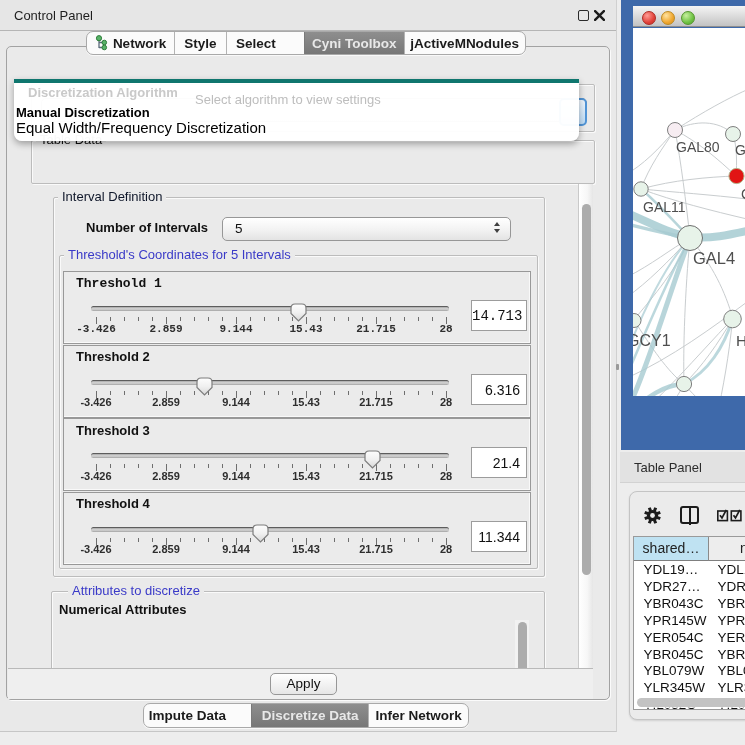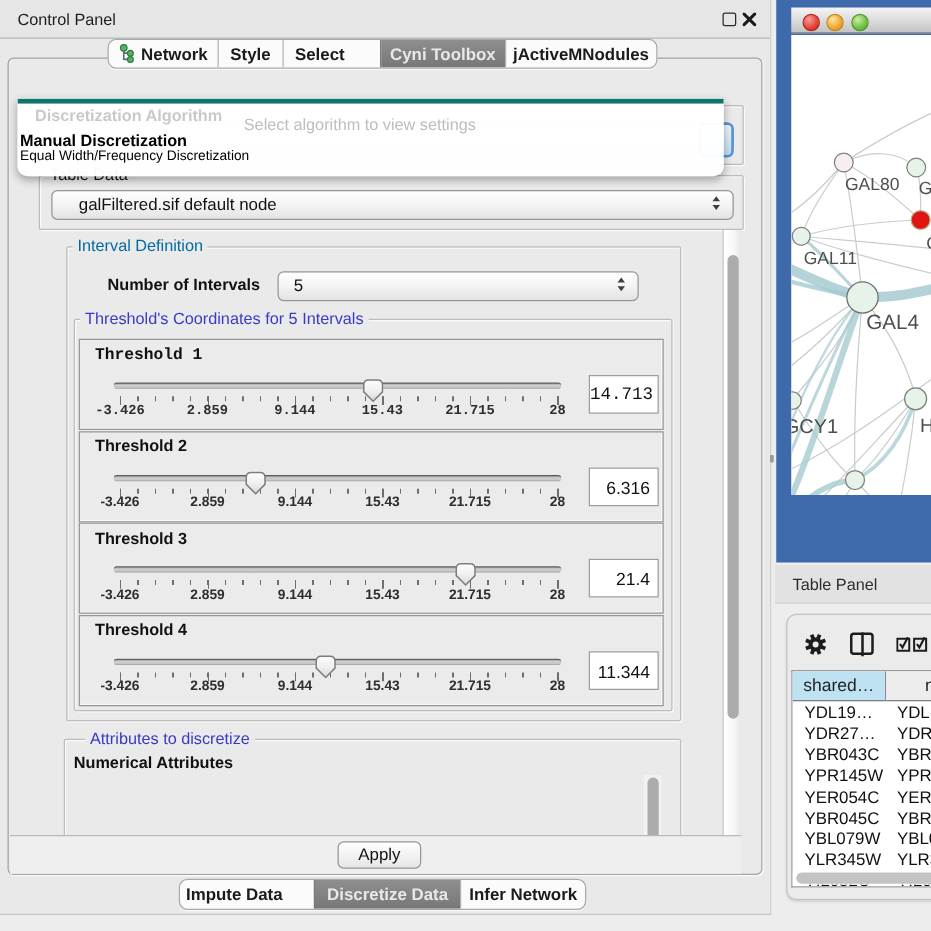--- a/index.html
+++ b/index.html
@@ -83,42 +83,35 @@
       
       <div class="grp" style="left:24px;top:37px;width:562px;height:46px;"></div>
       <div class="combo" style="left:34px;top:51px;width:546px;">
         <div style="position:absolute;right:-1px;top:-1px;width:24px;height:24px;border:2px solid #418bd4;
              border-radius:5px;background:linear-gradient(#f0f7fe,#bddcf6);border:2px solid #5295d6;"></div>
       </div>
       
       <div class="grp" style="left:24px;top:93px;width:562px;height:42px;">
         <span class="gt" style="color:#111;">Table Data</span>
       </div>
-      <div class="combo" style="left:34px;top:105px;width:546px;">
-        <span class="ct" style="left:21px;">galFiltered.sif default node</span>
-        <div class="arr" style="top:4px;">
-            <div class="up"></div>
-            <div class="dn"></div>
-          </div>
-      </div>
 
       
       <div class="abs" style="left:7px;top:32px;width:565px;height:58px;background:rgba(255,255,255,.97);
            border-radius:0 0 8px 8px;box-shadow:0 3px 7px rgba(0,0,0,.33);border-top:4px solid #0f766e;z-index:5;">
         <span class="abs" style="left:14px;top:2px;font-size:13px;font-weight:700;color:#c9c9c9;">Discretization Algorithm</span>
         <span class="abs" style="left:181px;top:9px;font-size:13px;color:#bdbdbd;">Select algorithm to view settings</span>
         <span class="abs" style="left:2px;top:21.5px;font-size:13px;font-weight:700;color:#000;">Manual Discretization</span>
-        <span class="abs" style="left:2px;top:36px;font-size:11px;color:#000;">Equal Width/Frequency Discretization</span>
+        <span class="abs" style="left:2px;top:36px;font-size:15px;color:#000;">Equal Width/Frequency Discretization</span>
       </div>
 
       
       <div class="abs" style="left:1px;top:137px;width:585px;height:484px;overflow:hidden;">
 
         <div class="grp" style="left:45px;top:13px;width:490px;height:378px;">
-          <span class="gt" style="color:#0369a1;">Interval Definition</span>
+          <span class="gt" style="color:#0f172a;">Interval Definition</span>
         </div>
         <span class="abs" style="left:78px;top:35.5px;font-size:13px;font-weight:700;color:#111;">Number of Intervals</span>
         <div class="combo" style="left:214px;top:33px;width:289px;">
           <span class="ct" style="left:12px;">5</span>
           <div class="arr" style="top:4px;">
               <div class="up"></div>
               <div class="dn"></div>
             </div>
         </div>
 

